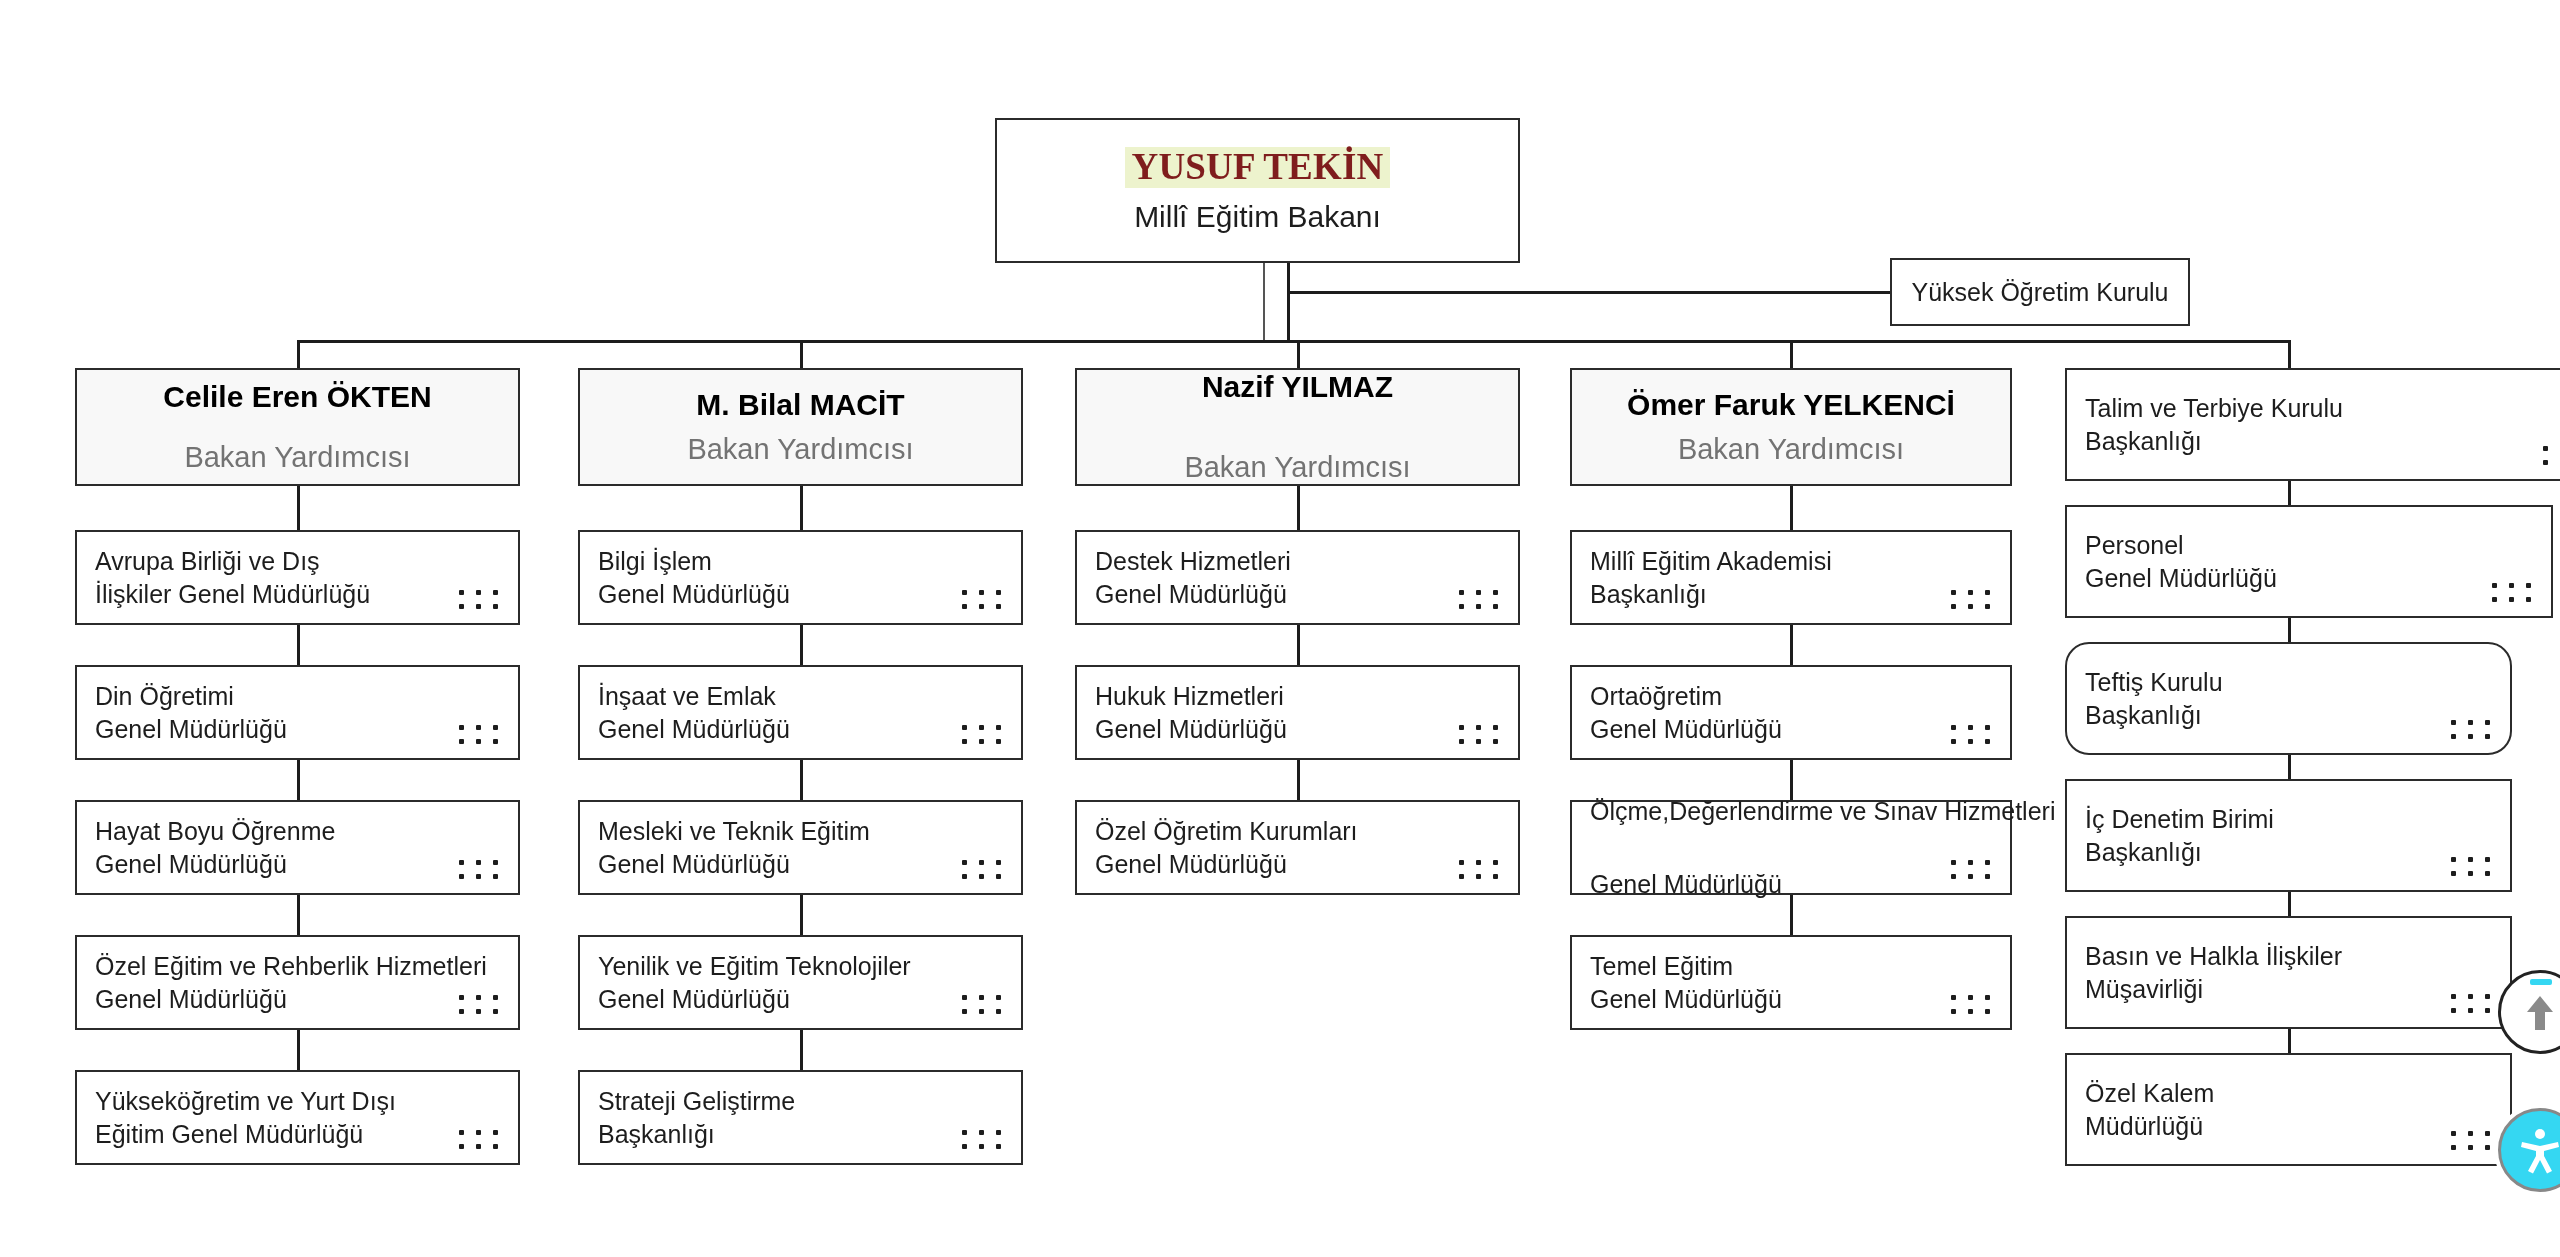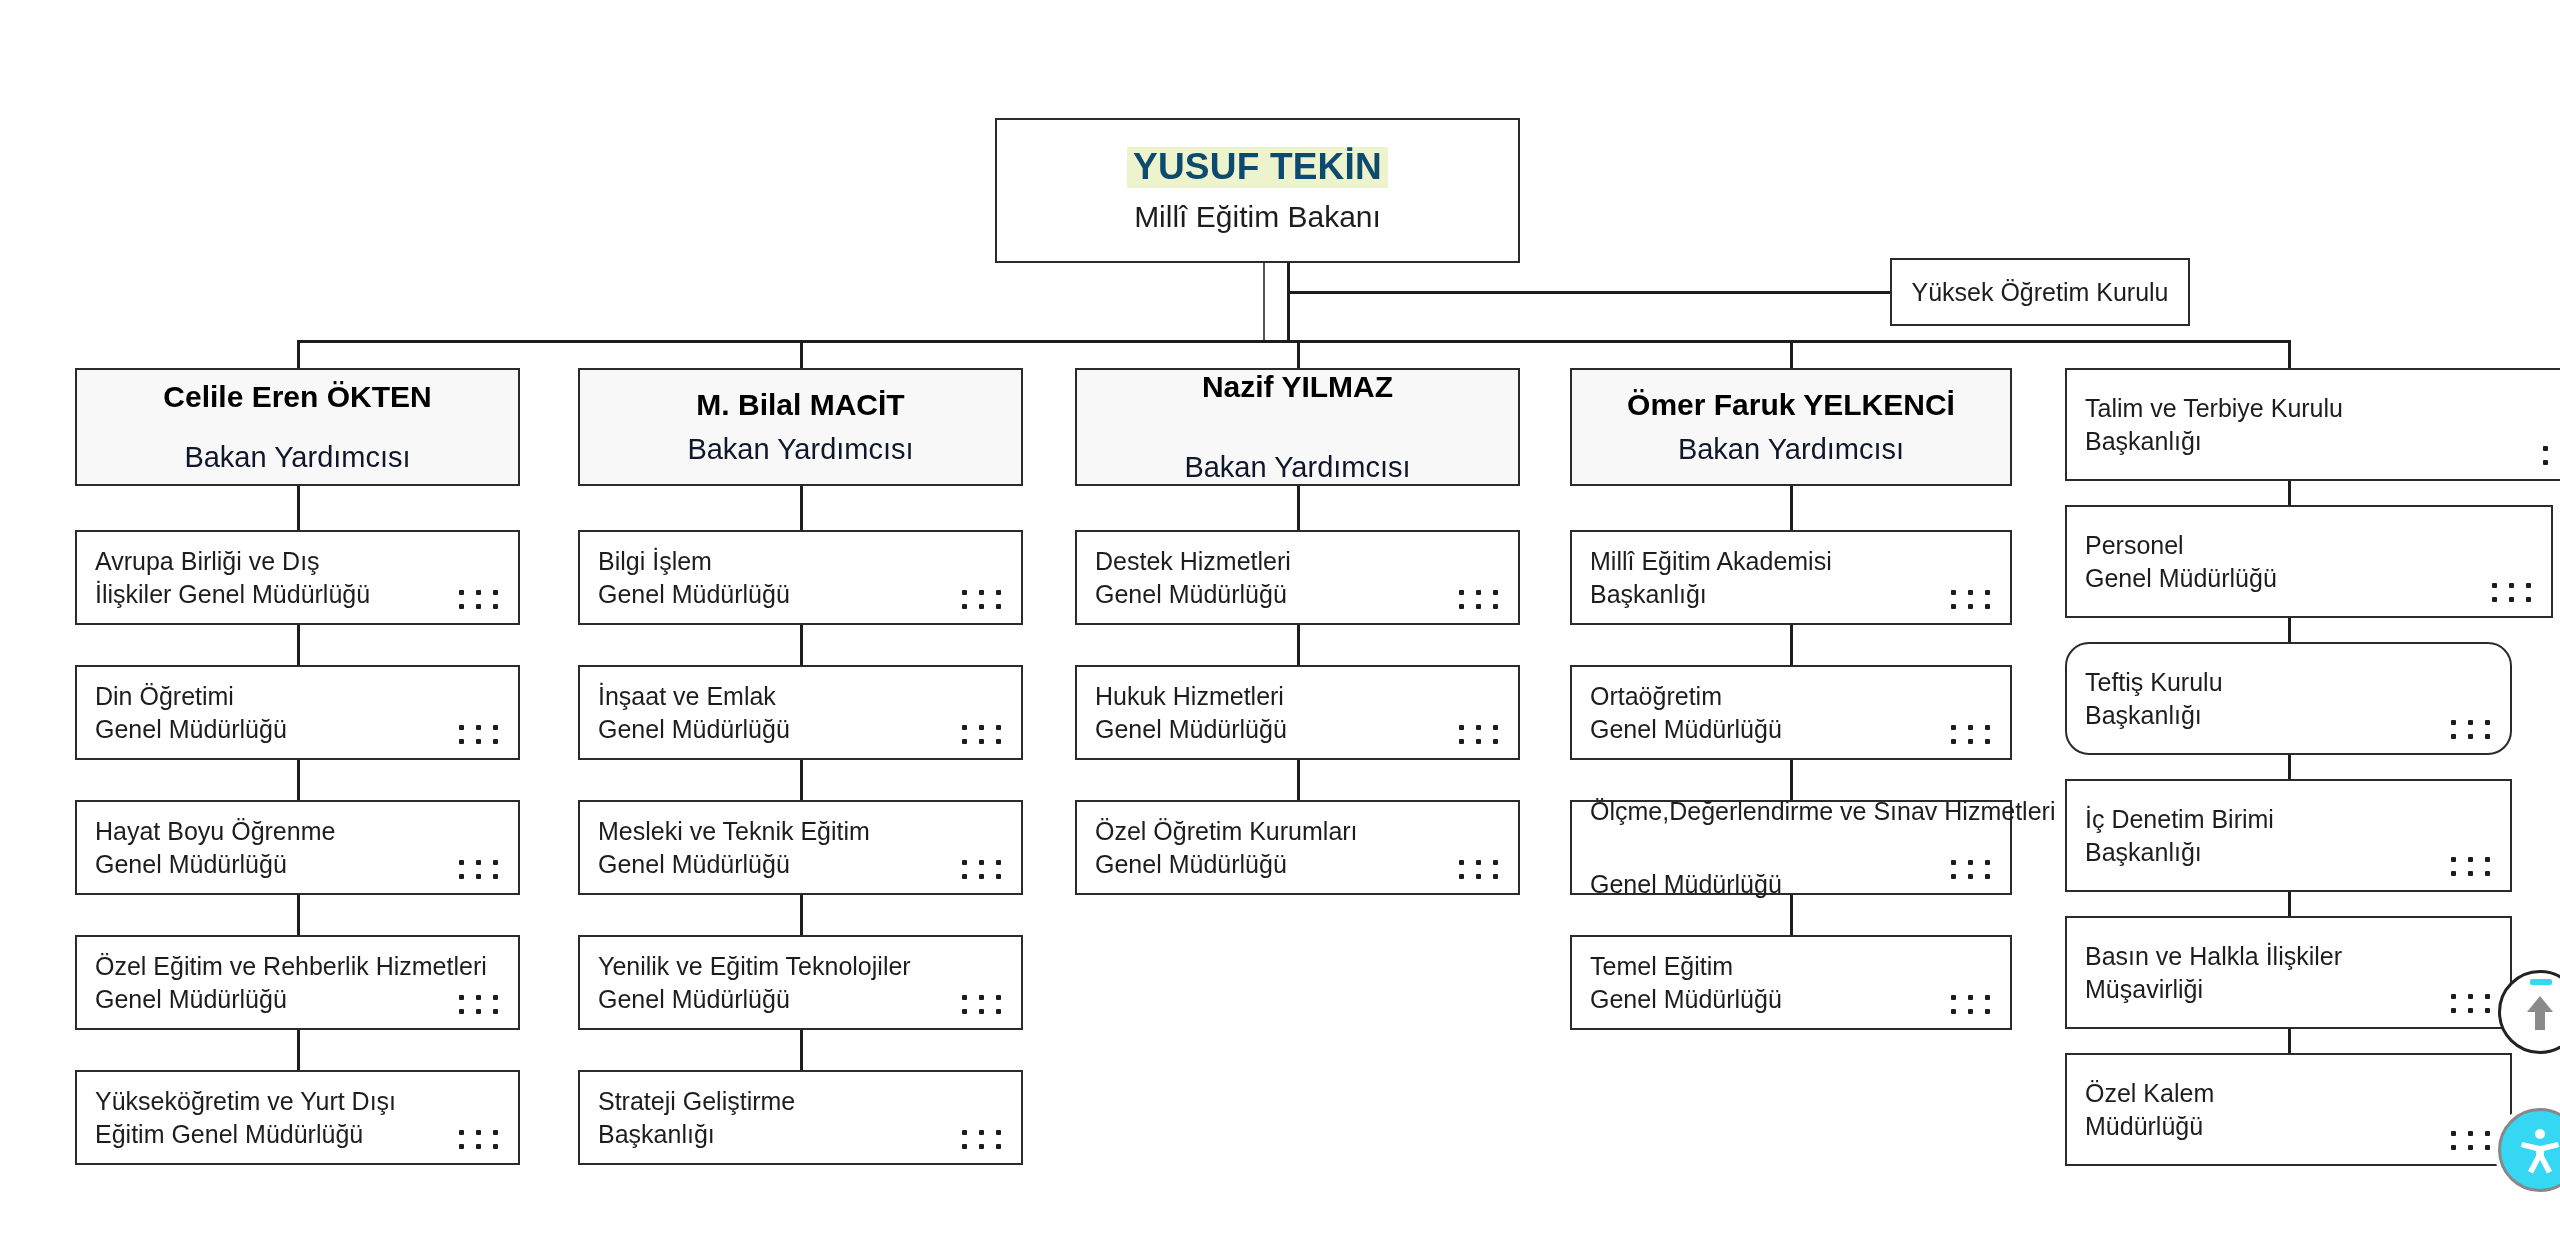--- a/index.html
+++ b/index.html
@@ -26,32 +26,33 @@
   .node.root{
     background:#ffffff;
     display:flex;flex-direction:column;
     align-items:center;justify-content:center;
   }
   .root .nm{
     font-size:37px;font-weight:bold;letter-spacing:.2px;
     line-height:1.05;
     background:#edf3cd;
     padding:1px 6px 2px 6px;
-    color:#0c4a6e;
+    color:#7f1d1d;
+    font-family:Liberation Serif, serif;
   }
   .root .ttl{font-size:30px;margin-top:12px;color:#1d1d1d;font-weight:400;}
 
   
   .node.deputy{
     background:#f8f8f8;
     display:flex;flex-direction:column;
     align-items:center;justify-content:center;
   }
   .deputy .nm{font-size:30px;font-weight:bold;color:#000;line-height:1.1;}
-  .deputy .ttl{font-size:29px;margin-top:12px;color:#0f172a;font-weight:400;}
+  .deputy .ttl{font-size:29px;margin-top:12px;color:#737373;font-weight:400;}
 
   
   .node.unit{
     background:#ffffff;
     display:flex;flex-direction:column;
     justify-content:center;
   }
   .unit .l1,.unit .l2{
     font-size:25px;line-height:1.32;color:#1d1d1d;
     padding-left:18px;white-space:nowrap;

